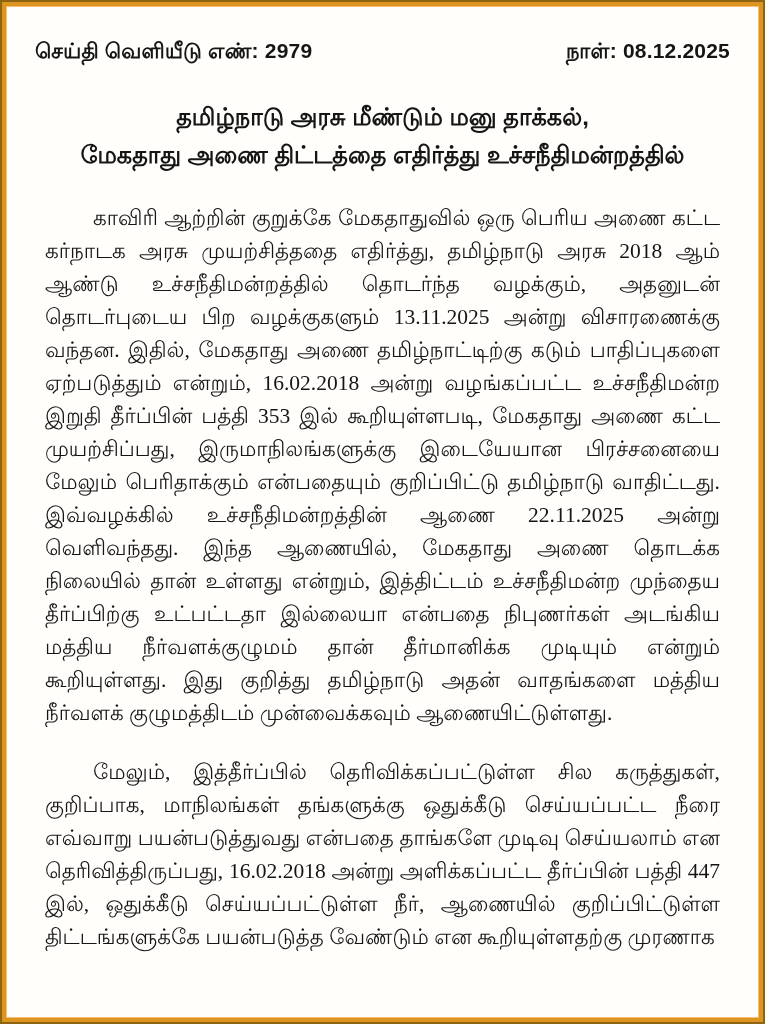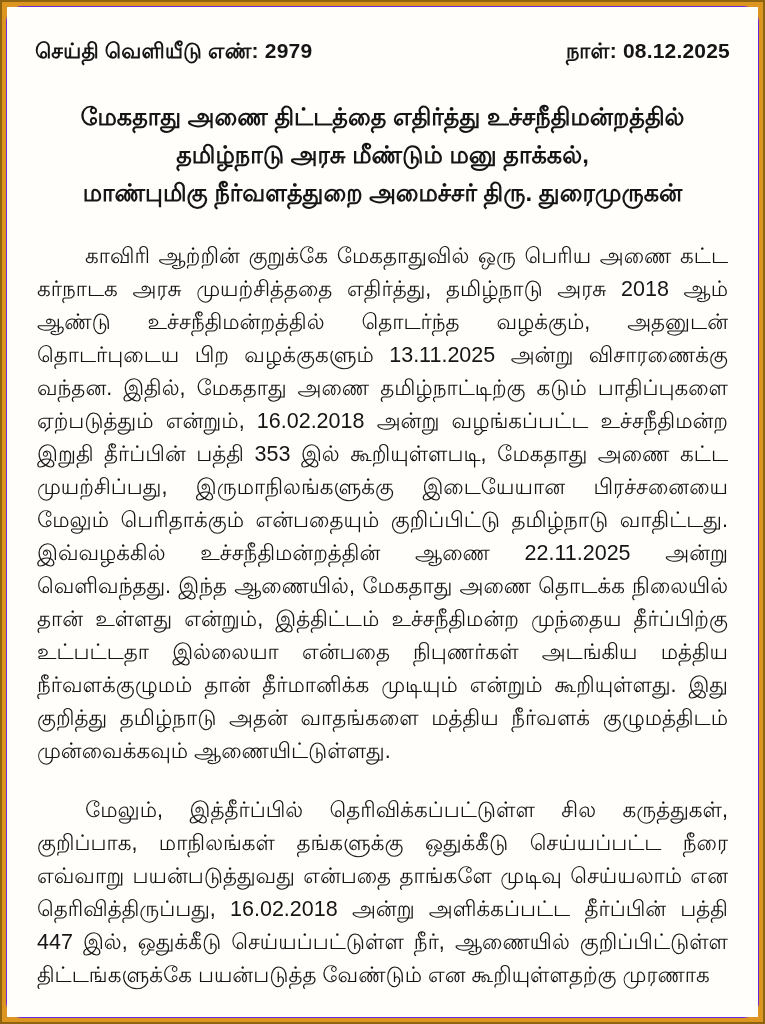--- a/index.html
+++ b/index.html
@@ -19,23 +19,22 @@
     width: 100%;
     height: 100%;
     box-sizing: border-box;
     background: #dd9522;
     padding: 4px;
   }
   .frame-inner {
     width: 100%;
     height: 100%;
     box-sizing: border-box;
-    background: #6d28d9;
+    background: #fdba74;
     padding: 1px;
-    border-radius: 16px;
   }
   .paper {
     width: 100%;
     height: 100%;
     box-sizing: border-box;
     background: #fffefb;
     color: #151515;
     font-family: "Liberation Sans", sans-serif;
     padding: 28px 26px 0 26px;
     overflow: hidden;
@@ -56,44 +55,44 @@
     font-size: 24px;
     line-height: 38px;
   }
   .body-block {
     margin-top: 28px;
     font-size: 21.5px;
     line-height: 33px;
     text-align: justify;
   }
   .body-block p {
-    margin: 4px;
+    margin: 12px;
     text-indent: 48px;
+    font-family: Liberation Serif, serif;
   }
   .body-block p + p {
     margin-top: 26px;
   }
 </style>
 </head>
 <body>
 
 <div class="frame-outer">
   <div class="frame-mid">
     <div class="frame-inner">
       <div class="paper">
 
         <div class="header-row">
           <span>செய்தி வெளியீடு எண்: 2979</span>
           <span>நாள்: 08.12.2025</span>
         </div>
 
         <div class="title-block">
+          <div>தமிழ்நாடு அரசு மீண்டும் மனு தாக்கல்,</div>
           <div>மேகதாது அணை திட்டத்தை எதிர்த்து உச்சநீதிமன்றத்தில்</div>
-          <div>தமிழ்நாடு அரசு மீண்டும் மனு தாக்கல்,</div>
-          <div>மாண்புமிகு நீர்வளத்துறை அமைச்சர் திரு. துரைமுருகன்</div>
         </div>
 
         <div class="body-block">
           <p>காவிரி ஆற்றின் குறுக்கே மேகதாதுவில் ஒரு பெரிய அணை கட்ட கர்நாடக அரசு முயற்சித்ததை எதிர்த்து, தமிழ்நாடு அரசு 2018 ஆம் ஆண்டு உச்சநீதிமன்றத்தில் தொடர்ந்த வழக்கும், அதனுடன் தொடர்புடைய பிற வழக்குகளும் 13.11.2025 அன்று விசாரணைக்கு வந்தன. இதில், மேகதாது அணை தமிழ்நாட்டிற்கு கடும் பாதிப்புகளை ஏற்படுத்தும் என்றும், 16.02.2018 அன்று வழங்கப்பட்ட உச்சநீதிமன்ற இறுதி தீர்ப்பின் பத்தி 353 இல் கூறியுள்ளபடி, மேகதாது அணை கட்ட முயற்சிப்பது, இருமாநிலங்களுக்கு இடையேயான பிரச்சனையை மேலும் பெரிதாக்கும் என்பதையும் குறிப்பிட்டு தமிழ்நாடு வாதிட்டது. இவ்வழக்கில் உச்சநீதிமன்றத்தின் ஆணை 22.11.2025 அன்று வெளிவந்தது. இந்த ஆணையில், மேகதாது அணை தொடக்க நிலையில் தான் உள்ளது என்றும், இத்திட்டம் உச்சநீதிமன்ற முந்தைய தீர்ப்பிற்கு உட்பட்டதா இல்லையா என்பதை நிபுணர்கள் அடங்கிய மத்திய நீர்வளக்குழுமம் தான் தீர்மானிக்க முடியும் என்றும் கூறியுள்ளது. இது குறித்து தமிழ்நாடு அதன் வாதங்களை மத்திய நீர்வளக் குழுமத்திடம் முன்வைக்கவும் ஆணையிட்டுள்ளது.</p>
           <p>மேலும், இத்தீர்ப்பில் தெரிவிக்கப்பட்டுள்ள சில கருத்துகள், குறிப்பாக, மாநிலங்கள் தங்களுக்கு ஒதுக்கீடு செய்யப்பட்ட நீரை எவ்வாறு பயன்படுத்துவது என்பதை தாங்களே முடிவு செய்யலாம் என தெரிவித்திருப்பது, 16.02.2018 அன்று அளிக்கப்பட்ட தீர்ப்பின் பத்தி 447 இல், ஒதுக்கீடு செய்யப்பட்டுள்ள நீர், ஆணையில் குறிப்பிட்டுள்ள திட்டங்களுக்கே பயன்படுத்த வேண்டும் என கூறியுள்ளதற்கு முரணாக</p>
         </div>
 
       </div>
     </div>
   </div>

